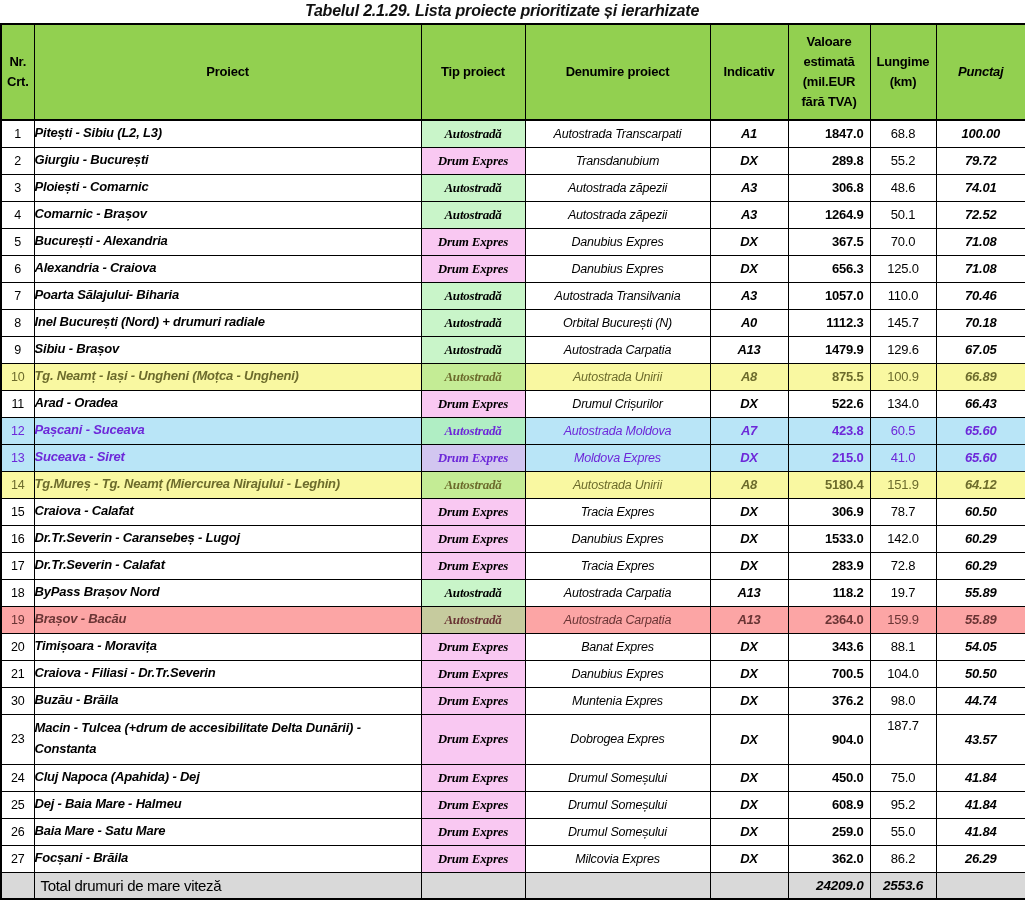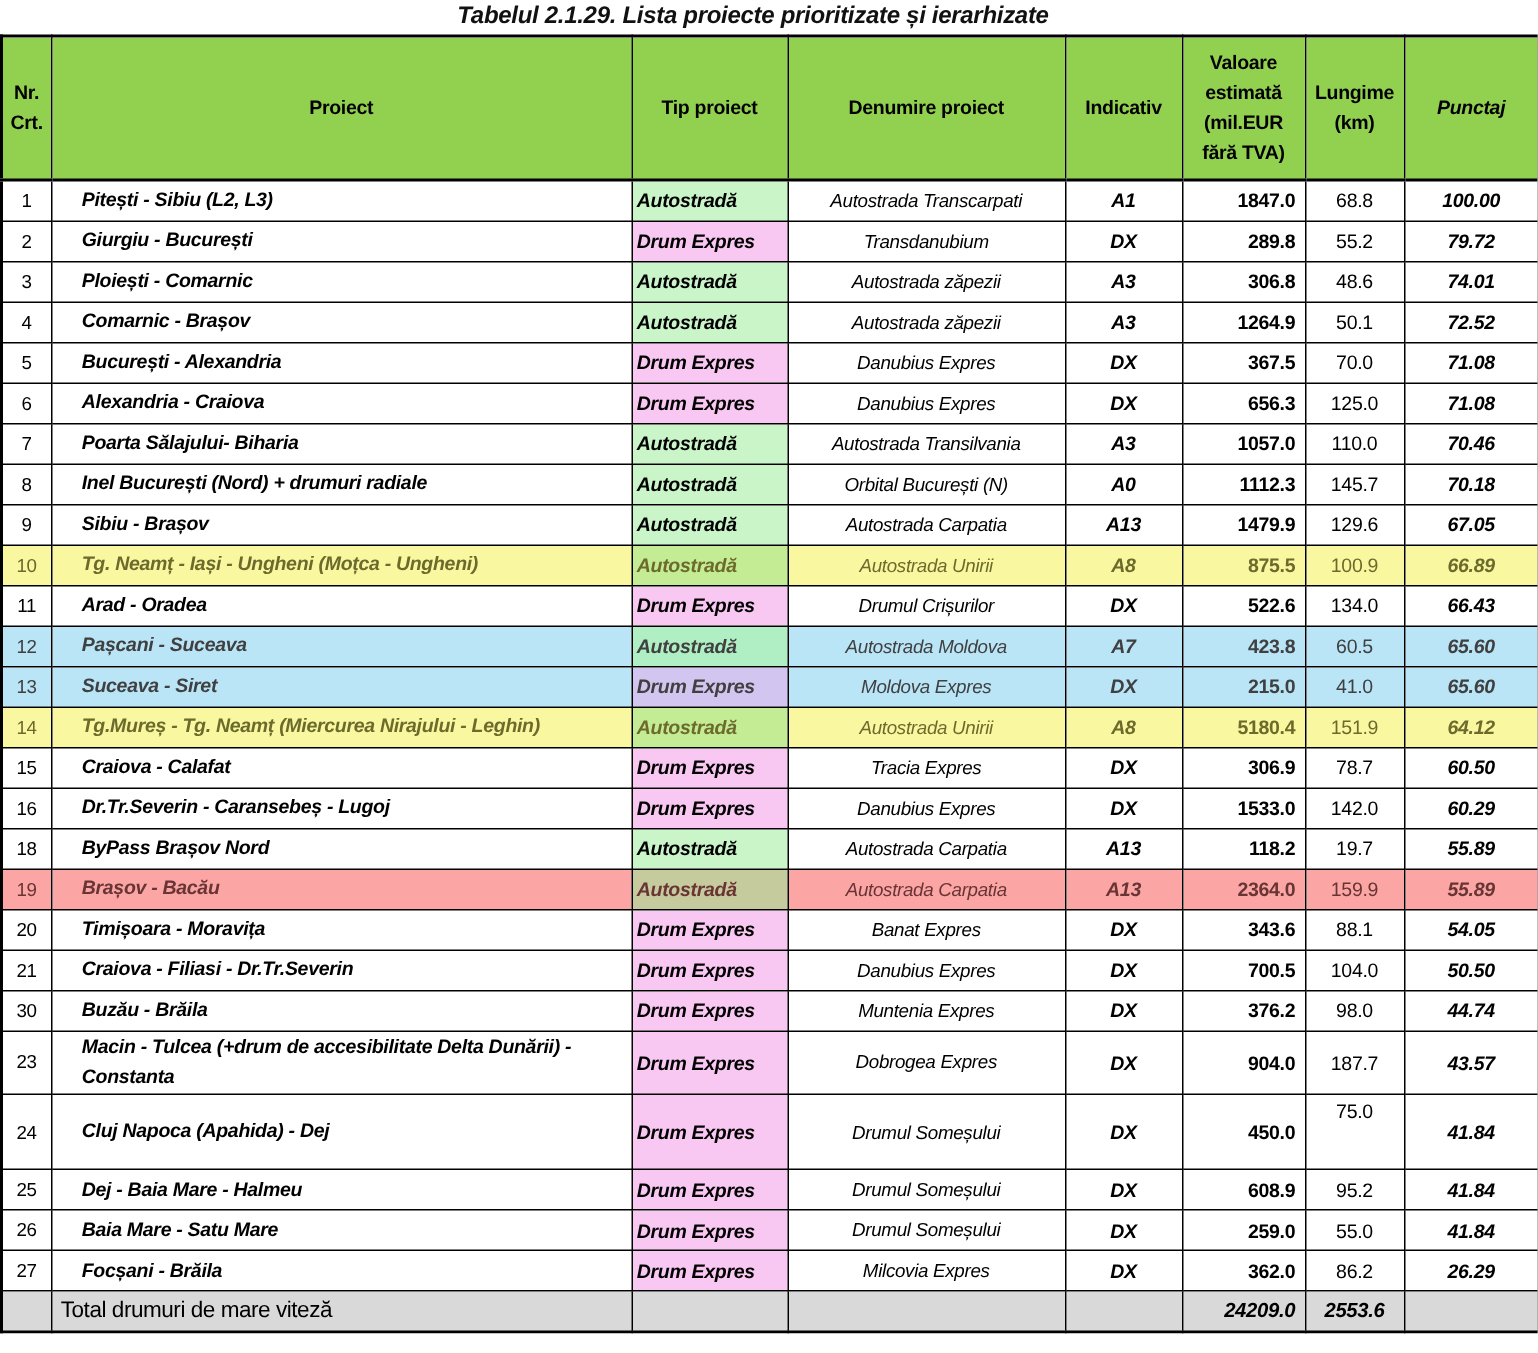--- a/index.html
+++ b/index.html
@@ -61,28 +61,29 @@
   .cell-nr {
     text-align: center;
     font-size: 12.5px;
     background: #ffffff;
   }
   .cell-proiect {
     font-size: 13px;
     font-weight: bold;
     font-style: italic;
     text-align: left;
-    padding-left: 20px;
+    padding-left: 0;
     line-height: 1.6;
   }
   .cell-tip {
     font-size: 13px;
     font-weight: bold;
     font-style: italic;
-    text-align: left;
+    text-align: center;
+    font-family: Liberation Serif, serif;
   }
   .cell-denumire {
     font-size: 12.5px;
     font-style: italic;
     text-align: center;
   }
   .cell-indicativ {
     font-size: 13px;
     font-weight: bold;
     font-style: italic;
@@ -107,21 +108,21 @@
 
   
   tr.theme-white .cell-tip.autostrada { background: #C9F5C9; }
   tr.theme-white .cell-tip.drum       { background: #F9C8F2; }
 
   
   tr.theme-yellow td { background: #F9F8A1; color: #6C6B2C; }
   tr.theme-yellow .cell-tip.autostrada { background: #C4EC95; }
 
   
-  tr.theme-blue td { background: #B9E5F7; color: #404040; }
+  tr.theme-blue td { background: #B9E5F7; color: #6d28d9; }
   tr.theme-blue .cell-tip.autostrada { background: #B0EEC4; }
   tr.theme-blue .cell-tip.drum       { background: #D2C6F0; }
 
   
   tr.theme-pink td { background: #fca5a5; color: #693434; }
   tr.theme-pink .cell-tip.autostrada { background: #C6CB9E; }
 
   
   tbody tr:nth-child(23) { height: 50px; }
   tbody tr:nth-child(23) .cell-lungime { vertical-align: top; padding-top: 3px; }
@@ -336,20 +337,30 @@
           <td class="cell-nr">16</td>
           <td class="cell-proiect">Dr.Tr.Severin - Caransebeș - Lugoj</td>
           <td class="cell-tip drum">Drum Expres</td>
           <td class="cell-denumire">Danubius Expres</td>
           <td class="cell-indicativ">DX</td>
           <td class="cell-valoare">1533.0</td>
           <td class="cell-lungime">142.0</td>
           <td class="cell-punctaj">60.29</td>
         </tr>
         <tr class="theme-white">
+          <td class="cell-nr">17</td>
+          <td class="cell-proiect">Dr.Tr.Severin - Calafat</td>
+          <td class="cell-tip drum">Drum Expres</td>
+          <td class="cell-denumire">Tracia Expres</td>
+          <td class="cell-indicativ">DX</td>
+          <td class="cell-valoare">283.9</td>
+          <td class="cell-lungime">72.8</td>
+          <td class="cell-punctaj">60.29</td>
+        </tr>
+        <tr class="theme-white">
           <td class="cell-nr">18</td>
           <td class="cell-proiect">ByPass Brașov Nord</td>
           <td class="cell-tip autostrada">Autostradă</td>
           <td class="cell-denumire">Autostrada Carpatia</td>
           <td class="cell-indicativ">A13</td>
           <td class="cell-valoare">118.2</td>
           <td class="cell-lungime">19.7</td>
           <td class="cell-punctaj">55.89</td>
         </tr>
         <tr class="theme-pink">

